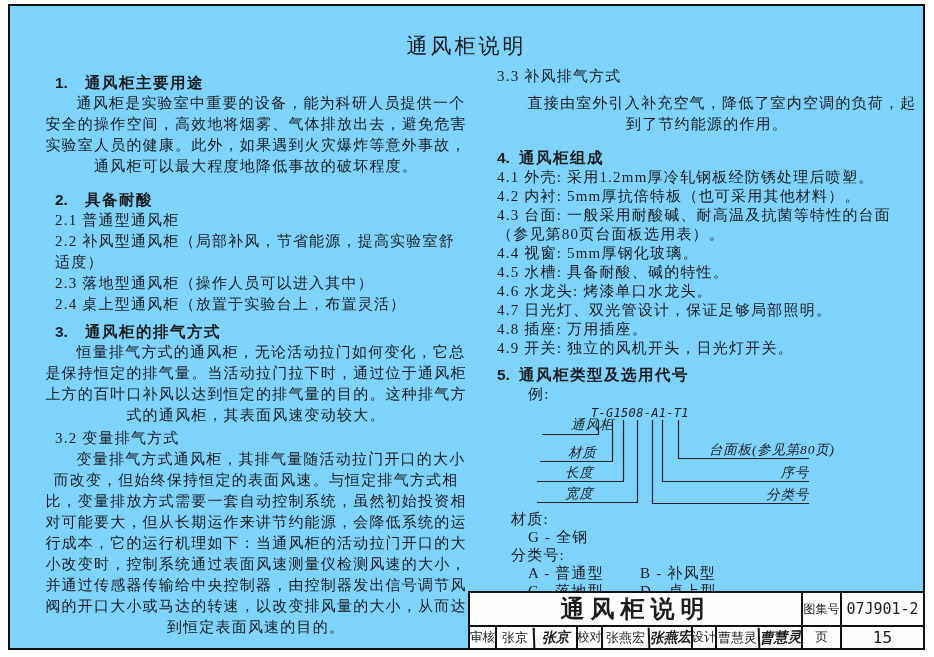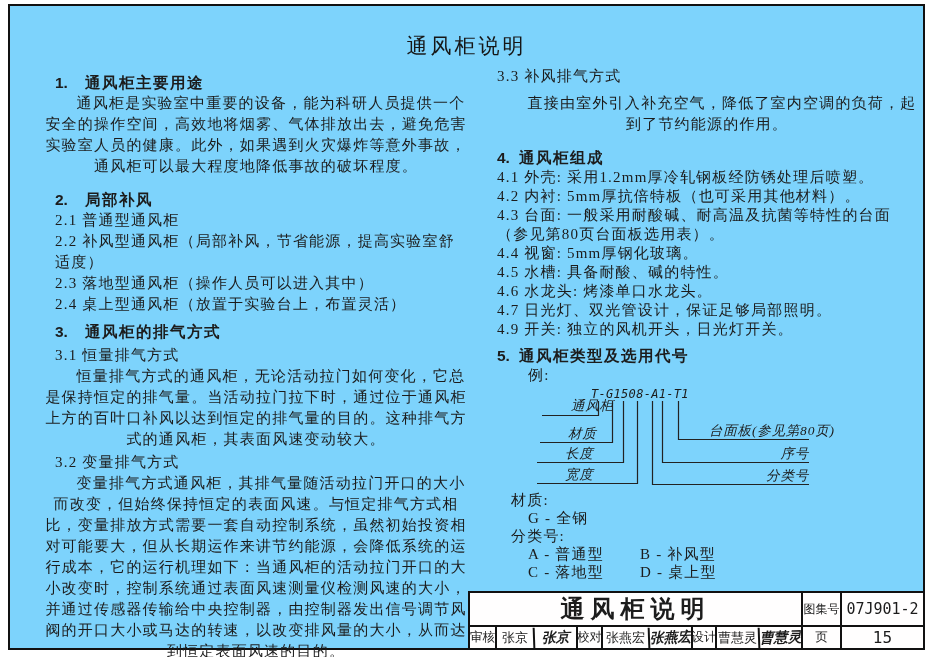--- a/index.html
+++ b/index.html
@@ -83,45 +83,45 @@
 <body>
 
 <div class="frame">
 
   <div class="doc-title">通风柜说明</div>
 
   <div class="col col-left">
     <div class="h"><span class="hnum">1.</span><span>通风柜主要用途</span></div>
     <p class="para">通风柜是实验室中重要的设备，能为科研人员提供一个安全的操作空间，高效地将烟雾、气体排放出去，避免危害实验室人员的健康。此外，如果遇到火灾爆炸等意外事故，通风柜可以最大程度地降低事故的破坏程度。</p>
 
-    <div class="h mt12"><span class="hnum">2.</span><span>局部补风</span></div>
+    <div class="h mt12"><span class="hnum">2.</span><span>具备耐酸</span></div>
     <div class="item">2.1 普通型通风柜</div>
     <div class="item">2.2 补风型通风柜（局部补风，节省能源，提高实验室舒适度）</div>
     <div class="item">2.3 落地型通风柜（操作人员可以进入其中）</div>
     <div class="item">2.4 桌上型通风柜（放置于实验台上，布置灵活）</div>
 
     <div class="h mt6"><span class="hnum">3.</span><span>通风柜的排气方式</span></div>
-    <div class="sub mt3">3.1 恒量排气方式</div>
     <p class="para">恒量排气方式的通风柜，无论活动拉门如何变化，它总是保持恒定的排气量。当活动拉门拉下时，通过位于通风柜上方的百叶口补风以达到恒定的排气量的目的。这种排气方式的通风柜，其表面风速变动较大。</p>
     <div class="sub mt2">3.2 变量排气方式</div>
     <p class="para">变量排气方式通风柜，其排气量随活动拉门开口的大小而改变，但始终保持恒定的表面风速。与恒定排气方式相比，变量排放方式需要一套自动控制系统，虽然初始投资相对可能要大，但从长期运作来讲节约能源，会降低系统的运行成本，它的运行机理如下：当通风柜的活动拉门开口的大小改变时，控制系统通过表面风速测量仪检测风速的大小，并通过传感器传输给中央控制器，由控制器发出信号调节风阀的开口大小或马达的转速，以改变排风量的大小，从而达到恒定表面风速的目的。</p>
   </div>
 
   <div class="col col-right">
     <div class="sub">3.3 补风排气方式</div>
     <p class="para mt6">直接由室外引入补充空气，降低了室内空调的负荷，起到了节约能源的作用。</p>
 
     <div class="h mt12"><span class="hnum">4.</span><span>通风柜组成</span></div>
     <div class="item">4.1 外壳: 采用1.2mm厚冷轧钢板经防锈处理后喷塑。</div>
     <div class="item">4.2 内衬: 5mm厚抗倍特板（也可采用其他材料）。</div>
     <div class="item">4.3 台面: 一般采用耐酸碱、耐高温及抗菌等特性的台面（参见第80页台面板选用表）。</div>
     <div class="item">4.4 视窗: 5mm厚钢化玻璃。</div>
     <div class="item">4.5 水槽: 具备耐酸、碱的特性。</div>
     <div class="item">4.6 水龙头: 烤漆单口水龙头。</div>
     <div class="item">4.7 日光灯、双光管设计，保证足够局部照明。</div>
+    <div class="item">4.8 插座: 万用插座。</div>
     <div class="item">4.9 开关: 独立的风机开头，日光灯开关。</div>
 
     <div class="h mt6"><span class="hnum">5.</span><span>通风柜类型及选用代号</span></div>
     <div class="example-label">例:</div>
 
     <div class="code-diagram">
       <svg width="282" height="100" viewBox="0 0 282 100">
         <path d="M63.5,14 V28.5 H7 M77.5,14 V55.5 H5 M88.5,14 V75.5 H2 M102.5,14 V96.5 H2 M143.5,14 V52.5 H274 M127.5,14 V75.5 H274 M117.5,14 V97.5 H274" stroke="#222" stroke-width="1.2" fill="none"></path>
       </svg>
       <span class="code">T-G1508-A1-T1</span>

